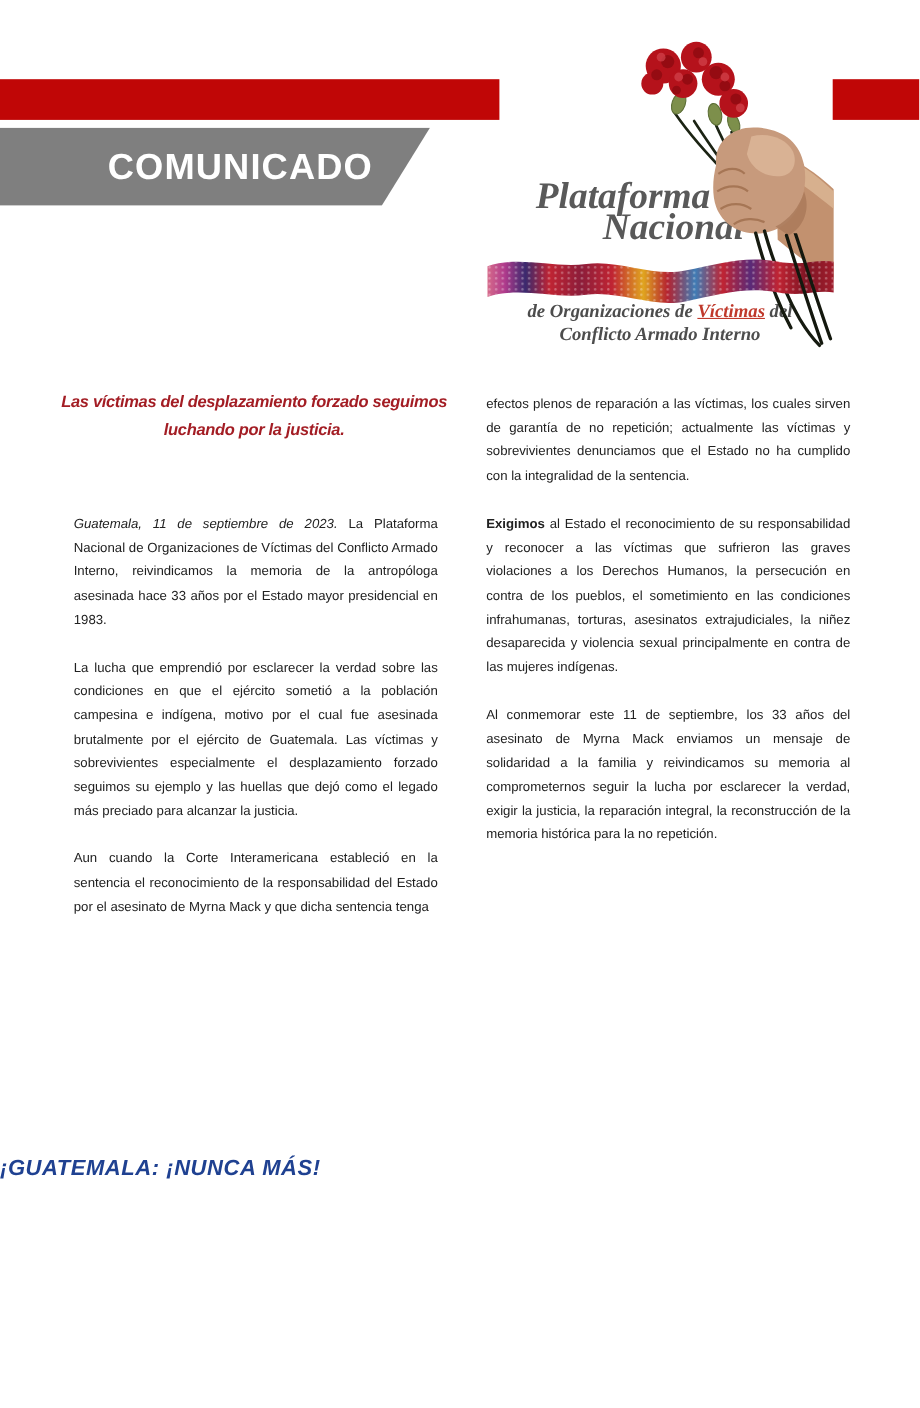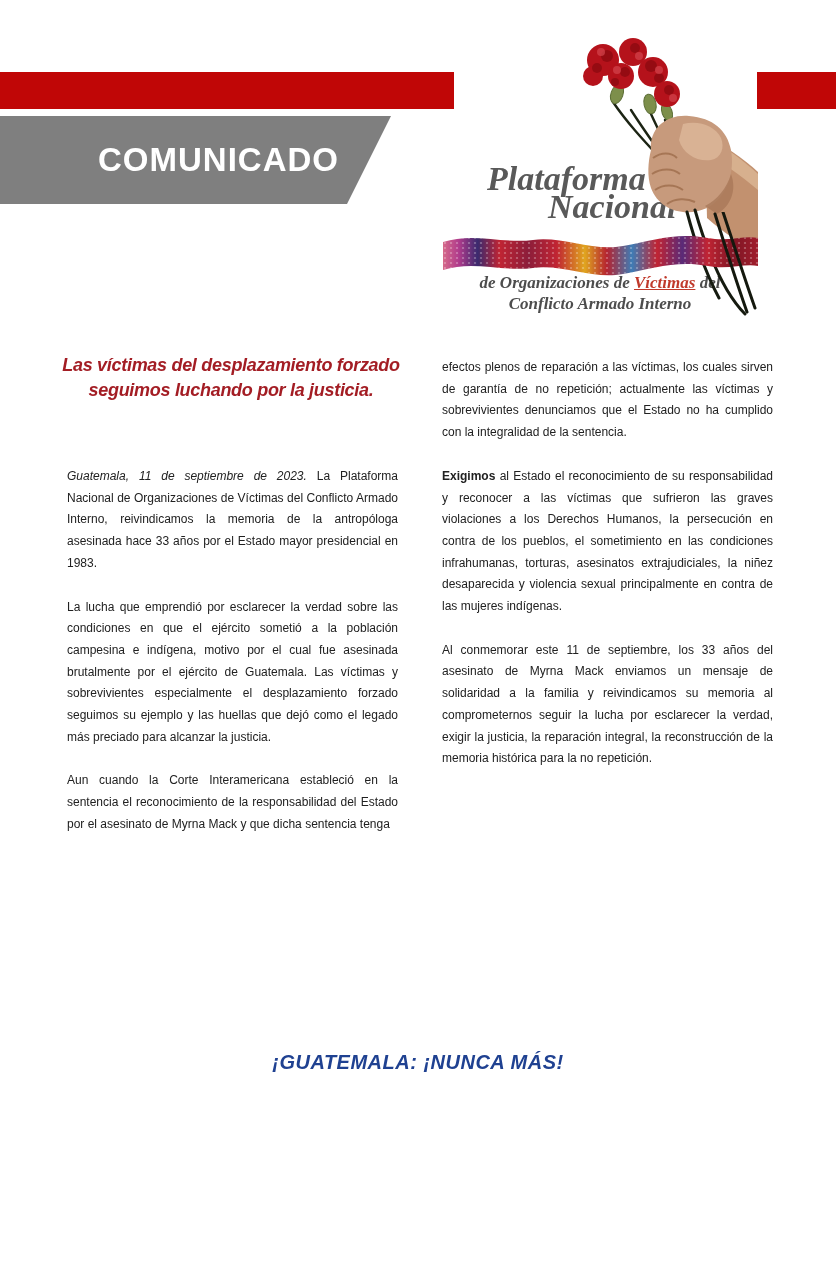--- a/index.html
+++ b/index.html
@@ -5,21 +5,21 @@
   html,body{margin:0;padding:0;background:#ffffff;}
   #canvas{
     position:relative;width:836px;height:1280px;background:#ffffff;overflow:hidden;
     font-family:"Liberation Sans",sans-serif;
   }
   
   .red-bar{position:absolute;top:72px;height:37px;background:#c00606;}
   .red-bar.left{left:0;width:454px;}
   .red-bar.right{left:757px;width:79px;}
   .gray-banner{
-    position:absolute;left:0;top:116px;width:391px;height:88px;background:#7f7f7f;
+    position:absolute;left:0;top:116px;width:391px;height:71px;background:#7f7f7f;
     clip-path:polygon(0 0,100% 0,calc(100% - 44px) 100%,0 100%);
     display:flex;align-items:center;justify-content:center;padding-left:46px;box-sizing:border-box;
   }
   .gray-banner .banner-text{
     color:#ffffff;font-size:33px;font-weight:bold;letter-spacing:1px;white-space:nowrap;
   }
   
   .logo-name{position:absolute;color:#595959;font-family:"Liberation Serif",serif;
     font-style:italic;font-weight:bold;font-size:34px;white-space:nowrap;}
   .logo-name.l1{left:487px;top:160px;}
@@ -35,32 +35,32 @@
   .band-svg{position:absolute;left:443px;top:226px;z-index:2;}
   .hand-svg{position:absolute;left:555px;top:32px;z-index:1;}
   .stems-svg{position:absolute;left:695px;top:212px;z-index:3;}
   
   .doc-title{
     position:absolute;left:67px;top:227px;width:360px;color:#ad2024;
     font-size:23px;font-weight:bold;line-height:30px;letter-spacing:-0.2px;
   }
   .doc-subtitle{
     position:absolute;left:45px;top:353px;width:372px;text-align:center;color:#a31d24;
-    font-size:18px;font-weight:bold;font-style:italic;line-height:25px;letter-spacing:-0.3px;
+    font-size:15px;font-weight:bold;font-style:italic;line-height:25px;letter-spacing:-0.3px;
   }
   
   .col{position:absolute;width:331px;color:#212121;font-size:12px;line-height:21.7px;}
   .col.left{left:67px;top:466px;}
   .col.right{left:442px;top:357px;}
   .col p{margin:0 0 22px 0;text-align:justify;text-justify:inter-word;}
   .p-lead-italic{font-style:italic;}
   .p-lead-bold{font-weight:bold;}
   
   .slogan{
-    position:absolute;left:0;top:1051px;width:836px;text-align:center;color:#1f4191;
+    position:absolute;left:0;top:1051px;width:836px;color:#1f4191;
     font-size:20px;font-weight:bold;font-style:italic;letter-spacing:0.5px;
   }
 </style>
 </head>
 <body>
 
 <div id="canvas">
 
   <div class="red-bar left"></div>
   <div class="red-bar right"></div>

